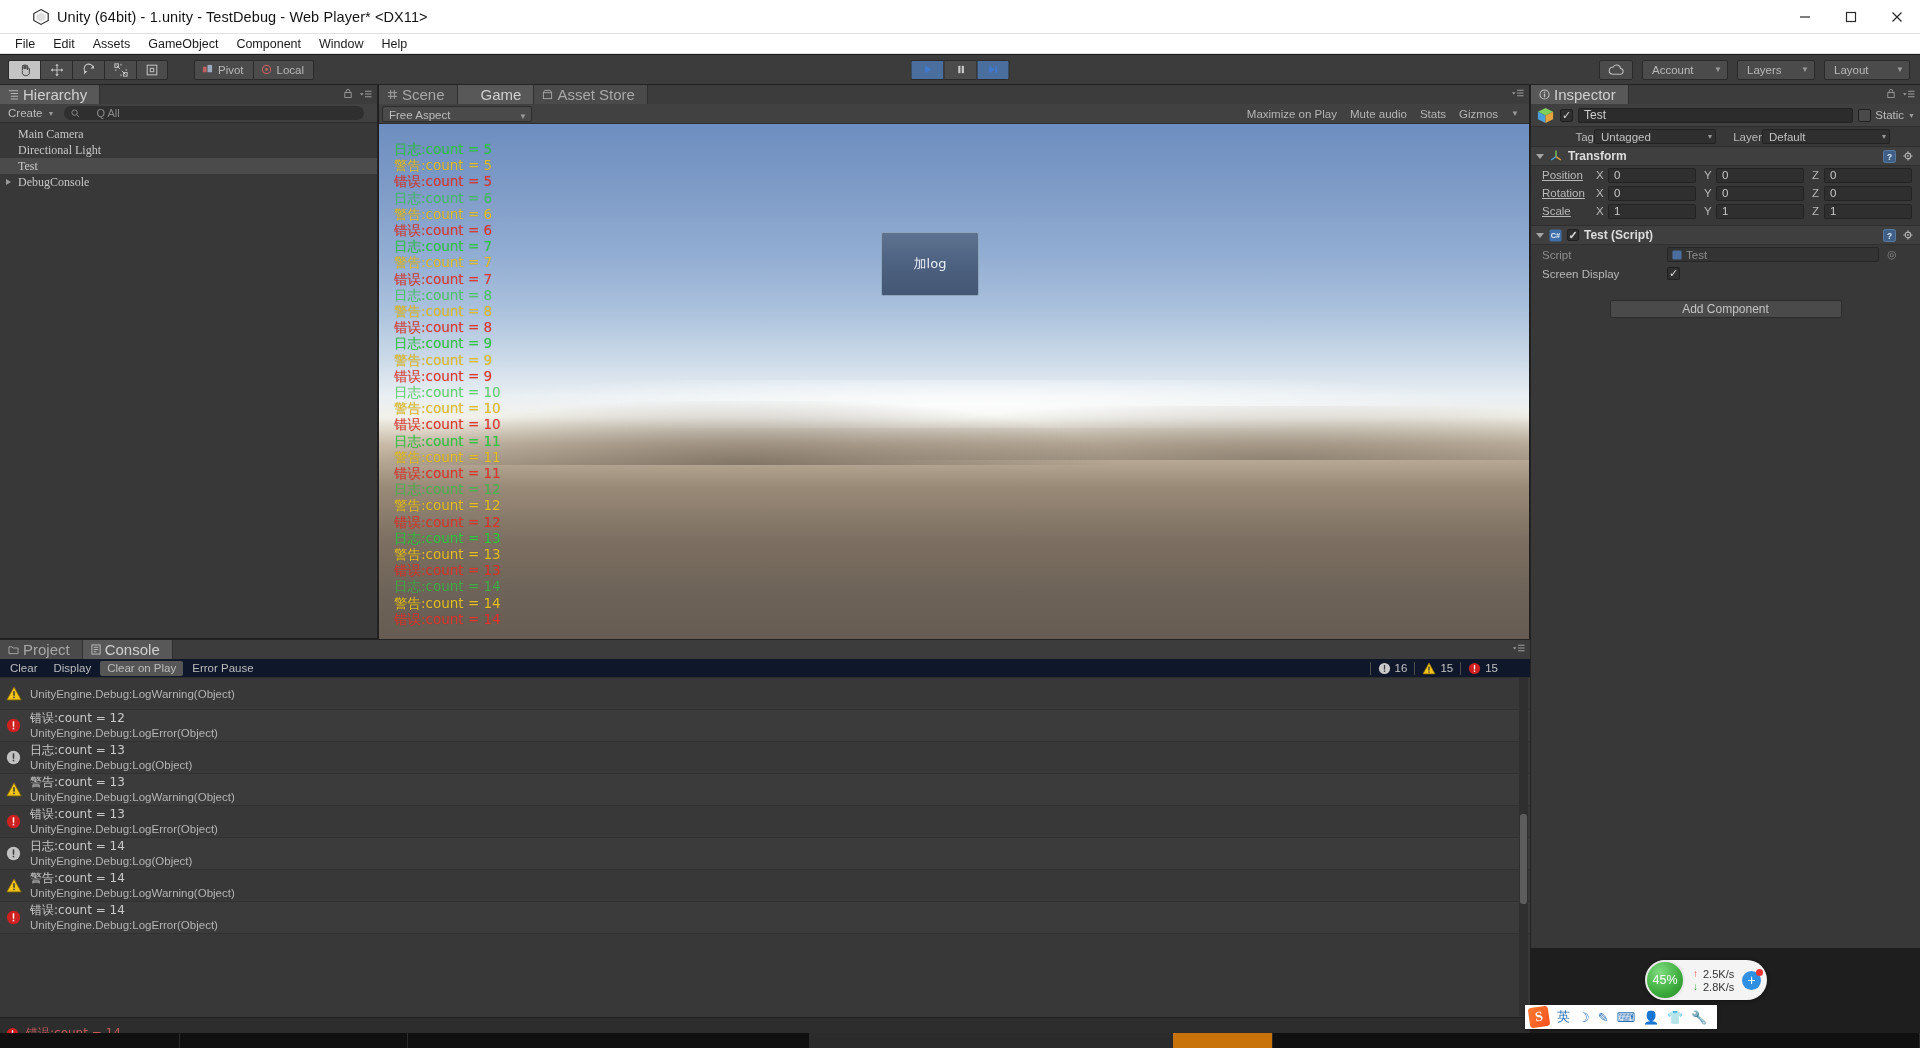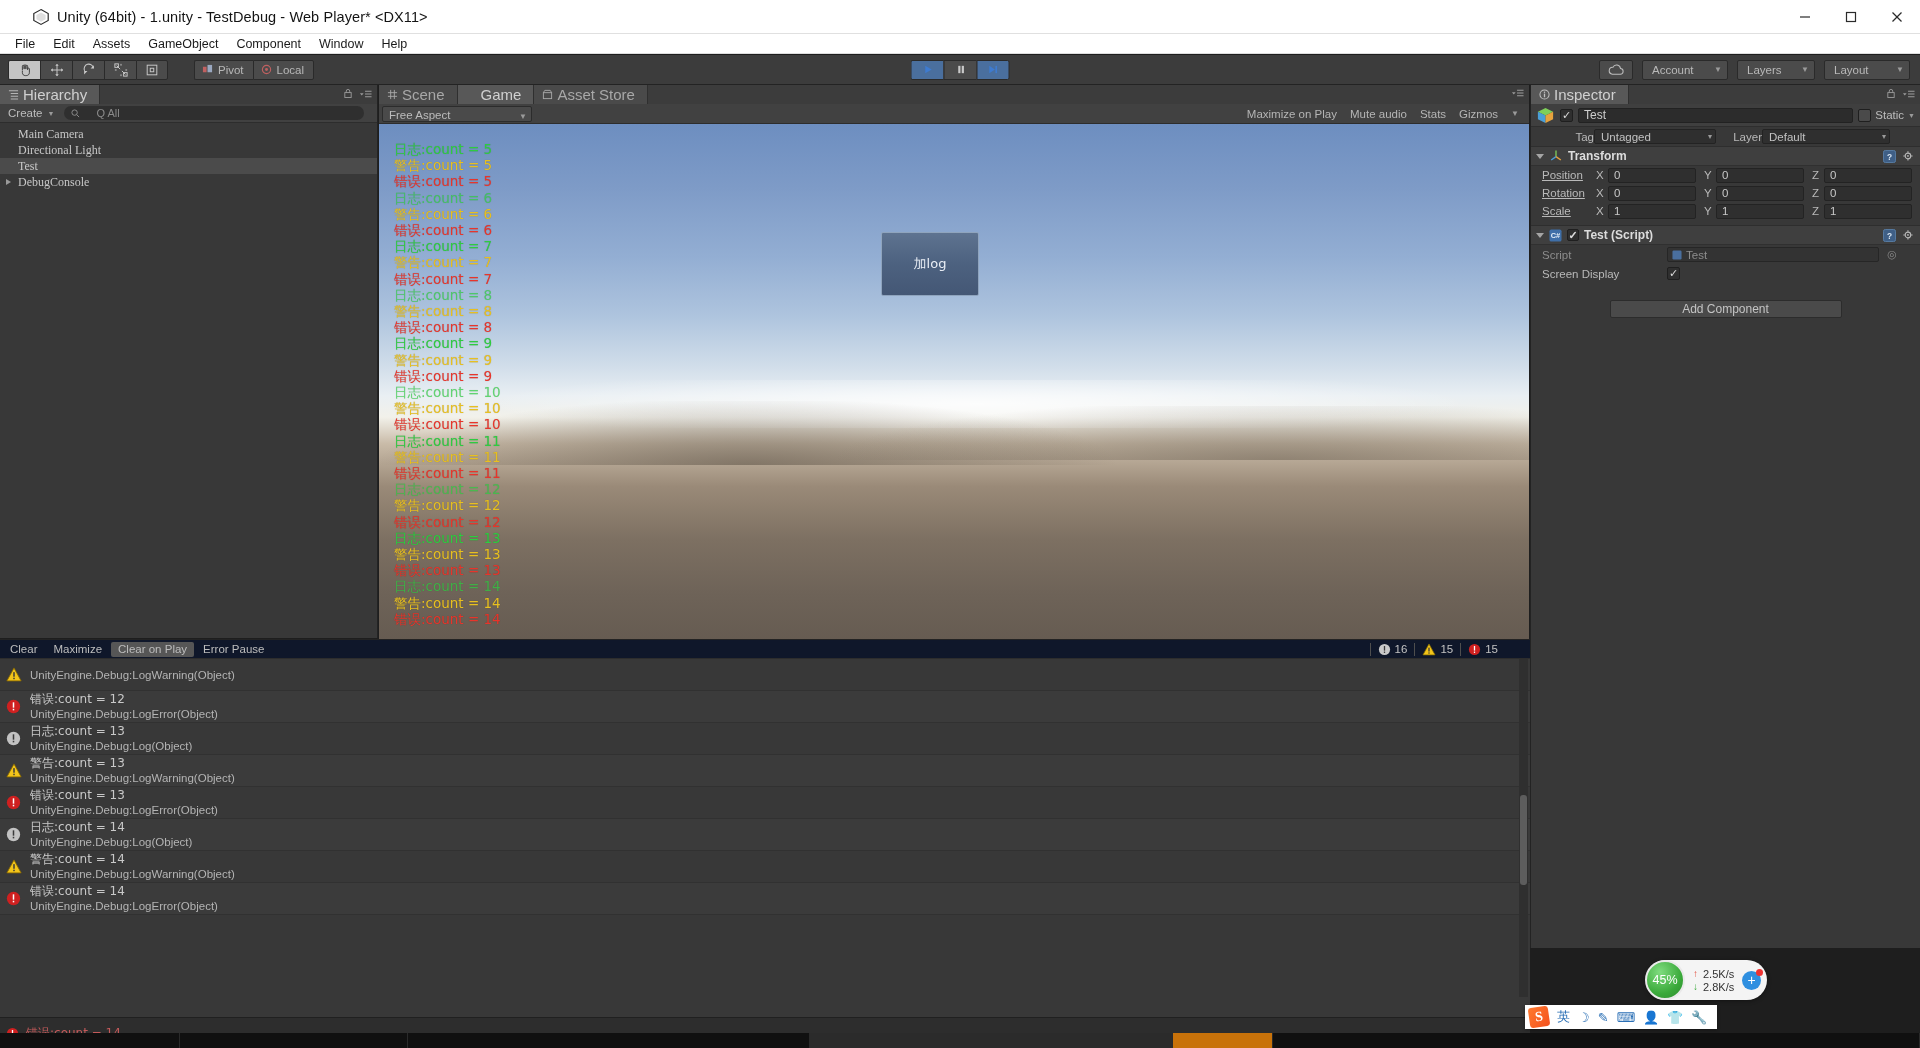--- a/index.html
+++ b/index.html
@@ -768,24 +768,46 @@
       <span class="tick">✓</span>
     </span>
   </div>
 
   <div id="add-component-btn">
     <span>Add Component</span>
   </div>
 </div>
 
 <div class="panel" id="console">
+  <div class="panel-tabbar">
+    <div class="ptab">
+      <svg width="11" height="10" viewBox="0 0 12 11">
+        <path d="M1 9.5V2h3.4l1 1.3H11v6.2z" fill="none" stroke="#a8a8a8" stroke-width="1"></path>
+      </svg>
+      <span>Project</span>
+    </div>
+    <div class="ptab active">
+      <svg width="10" height="11" viewBox="0 0 11 12">
+        <rect x="1" y="1" width="9" height="10" fill="none" stroke="#c2c2c2" stroke-width="1"></rect>
+        <path d="M3 3.6h5M3 6h5M3 8.4h3" stroke="#c2c2c2" stroke-width="1"></path>
+      </svg>
+      <span>Console</span>
+    </div>
+    <div class="tabbar-fill"></div>
+    <div class="tab-rightcaps">
+      <svg width="13" height="10" viewBox="0 0 14 10">
+        <path d="M1 4.2l2 2.4 2-2.4z" fill="#9b9b9b"></path>
+        <path d="M6.5 2h7M6.5 5h7M6.5 8h7" stroke="#9b9b9b" stroke-width="1.1"></path>
+      </svg>
+    </div>
+  </div>
 
   <div id="console-toolrow">
     <span class="cbtn">Clear</span>
-    <span class="cbtn">Maximize</span>
+    <span class="cbtn">Display</span>
     <span class="cbtn on">Clear on Play</span>
     <span class="cbtn">Error Pause</span>
     <span class="count-group">
       <span class="count-item">
         <svg width="13" height="13" viewBox="0 0 14 14">
           <circle cx="7" cy="7" r="6" fill="#c9c9c9"></circle>
           <rect x="6.3" y="3.2" width="1.4" height="5" fill="#3a3a3a"></rect>
           <rect x="6.3" y="9.2" width="1.4" height="1.5" fill="#3a3a3a"></rect>
         </svg>
         <span>16</span>

